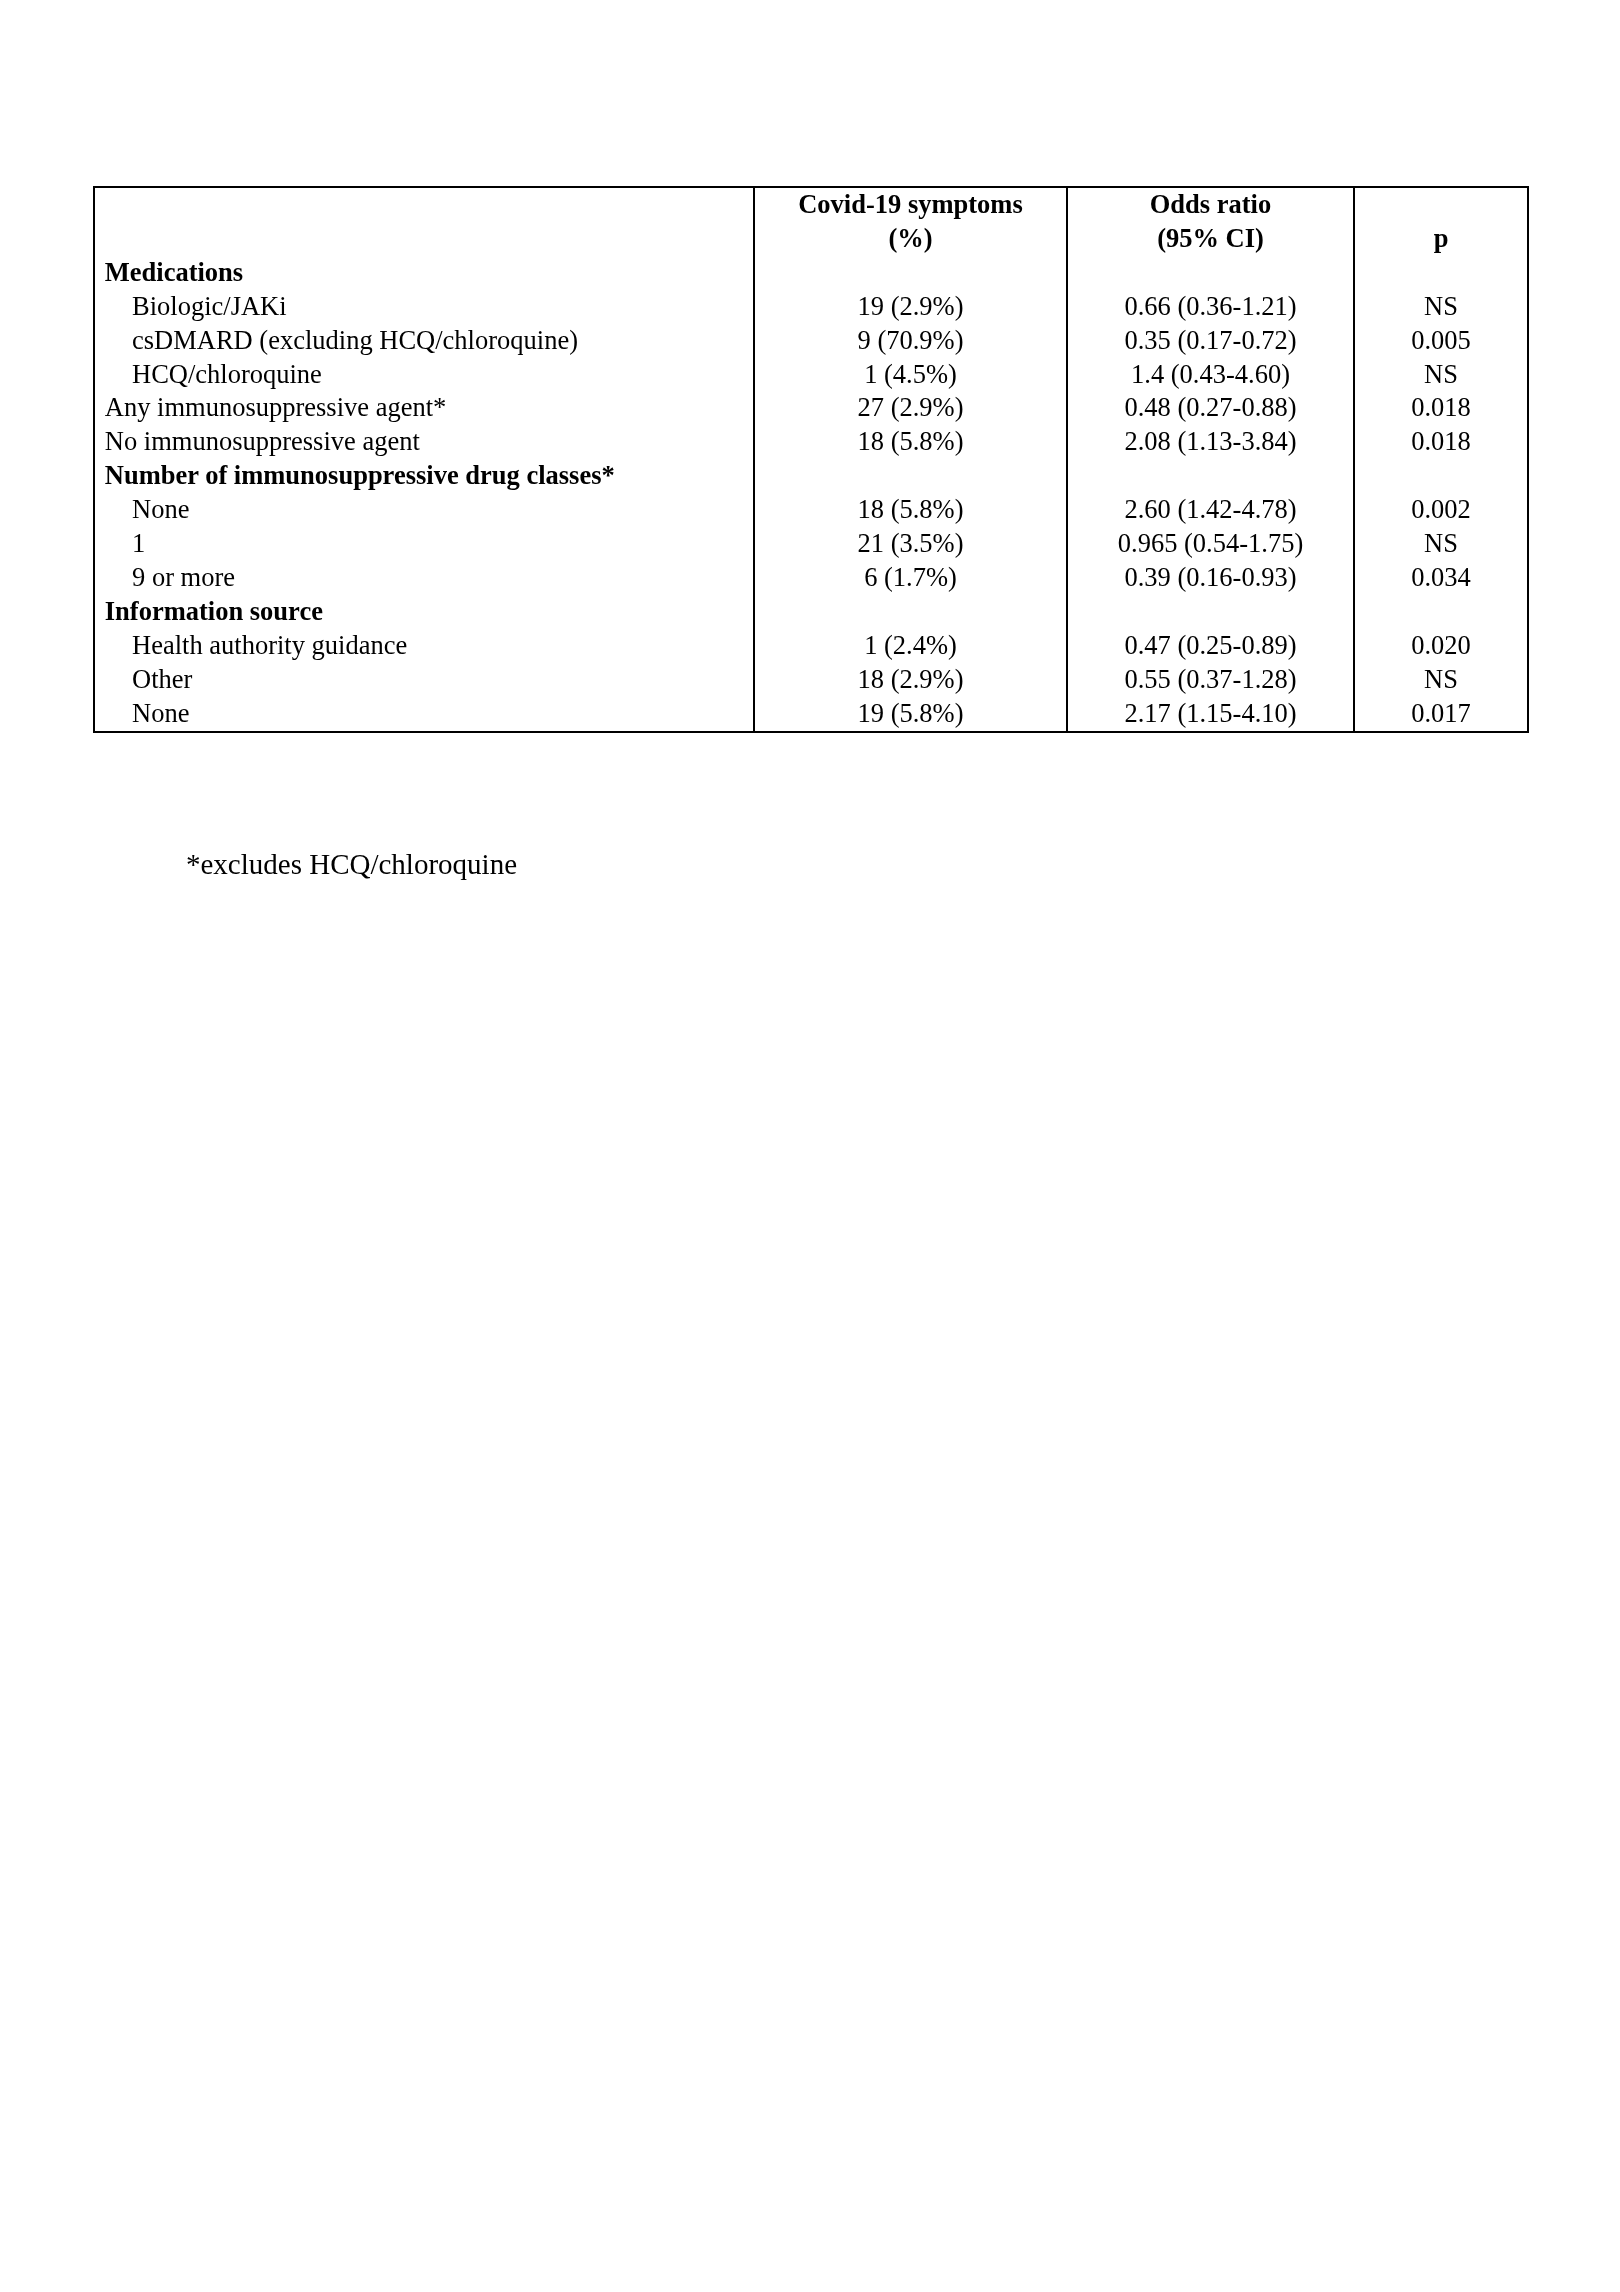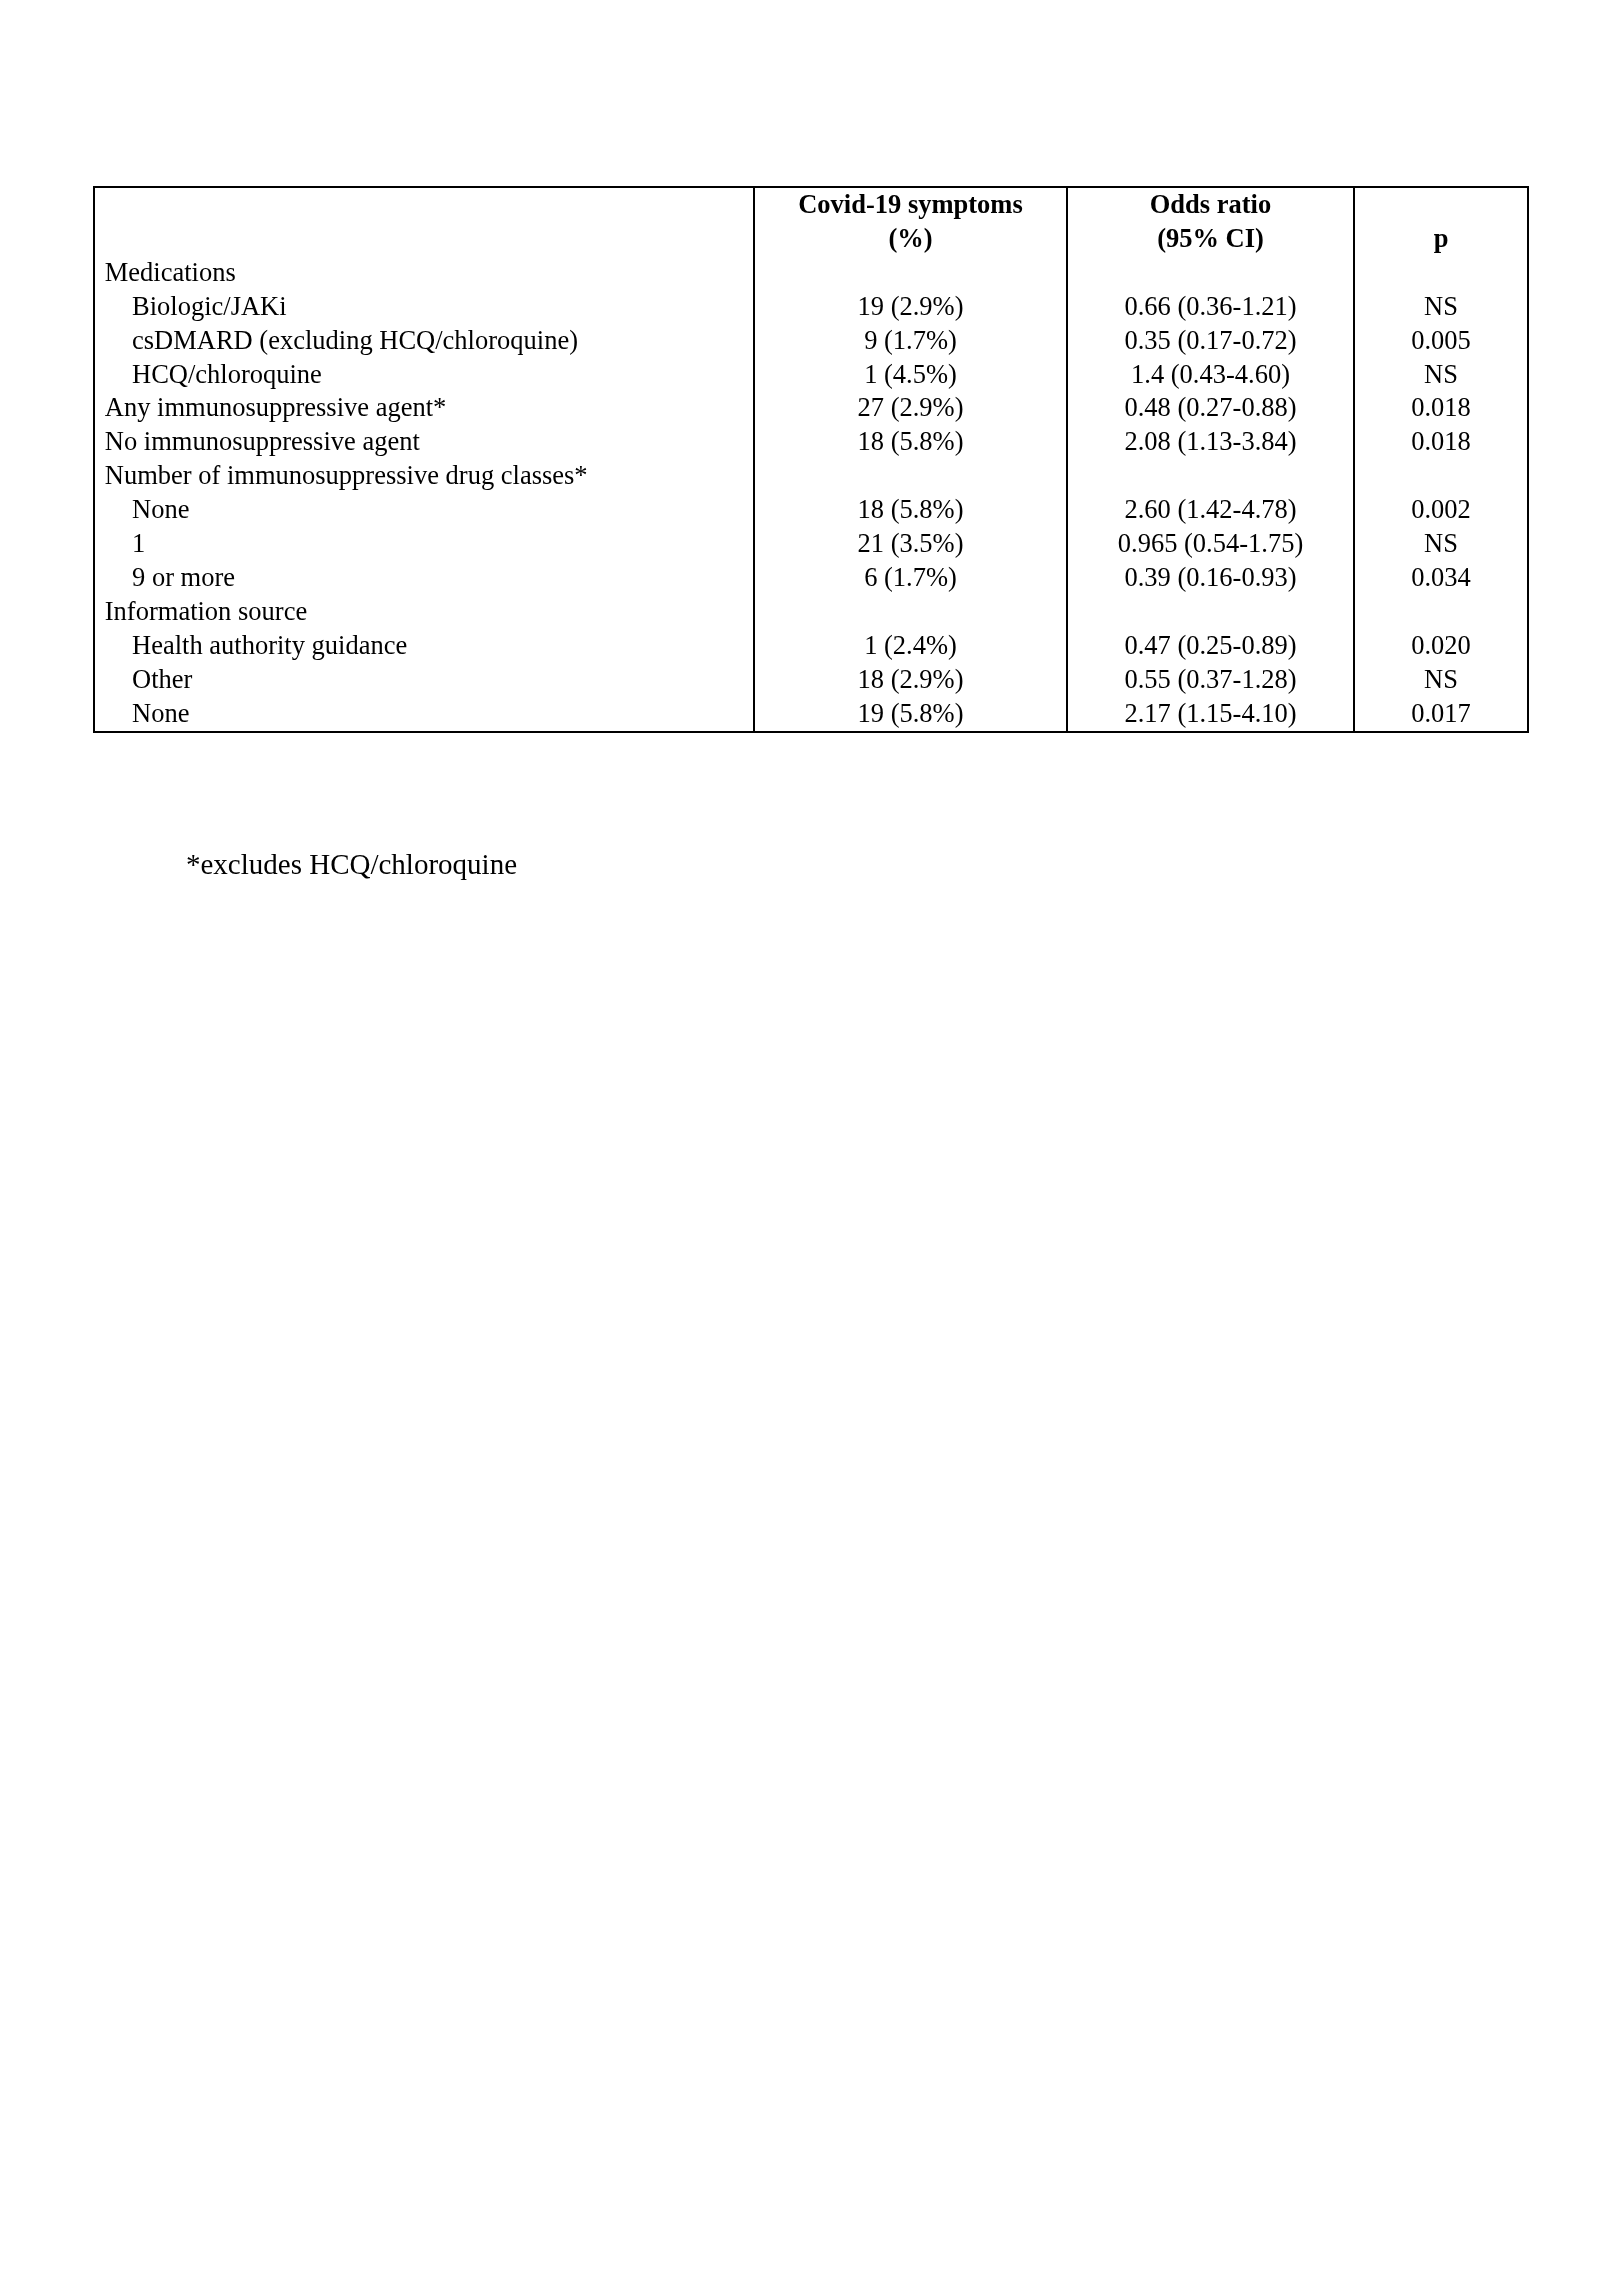--- a/index.html
+++ b/index.html
@@ -69,21 +69,21 @@
     padding: 3.9px 5.9px 3.9px 5.9px;
   }
   .lbl {
     text-align: left;
     padding-left: 9.8px !important;
   }
   .lbl.indent {
     padding-left: 37px !important;
   }
   .lbl.bold {
-    font-weight: normal;
+    font-weight: bold;
   }
   .num {
     text-align: center;
     font-family: Liberation Serif, serif;
   }
   .group-top td {
     border-top: 2px solid #000;
   }
   .footnote {
     position: absolute;
@@ -128,21 +128,21 @@
             <td class="num vline"></td>
           </tr>
           <tr class="body-row">
             <td class="lbl indent">Biologic/JAKi</td>
             <td class="num vline">19 (2.9%)</td>
             <td class="num vline">0.66 (0.36-1.21)</td>
             <td class="num vline">NS</td>
           </tr>
           <tr class="body-row">
             <td class="lbl indent">csDMARD (excluding HCQ/chloroquine)</td>
-            <td class="num vline">9 (1.7%)</td>
+            <td class="num vline">9 (70.9%)</td>
             <td class="num vline">0.35 (0.17-0.72)</td>
             <td class="num vline">0.005</td>
           </tr>
           <tr class="body-row">
             <td class="lbl indent">HCQ/chloroquine</td>
             <td class="num vline">1 (4.5%)</td>
             <td class="num vline">1.4 (0.43-4.60)</td>
             <td class="num vline">NS</td>
           </tr>
           <tr class="body-row group-top">

